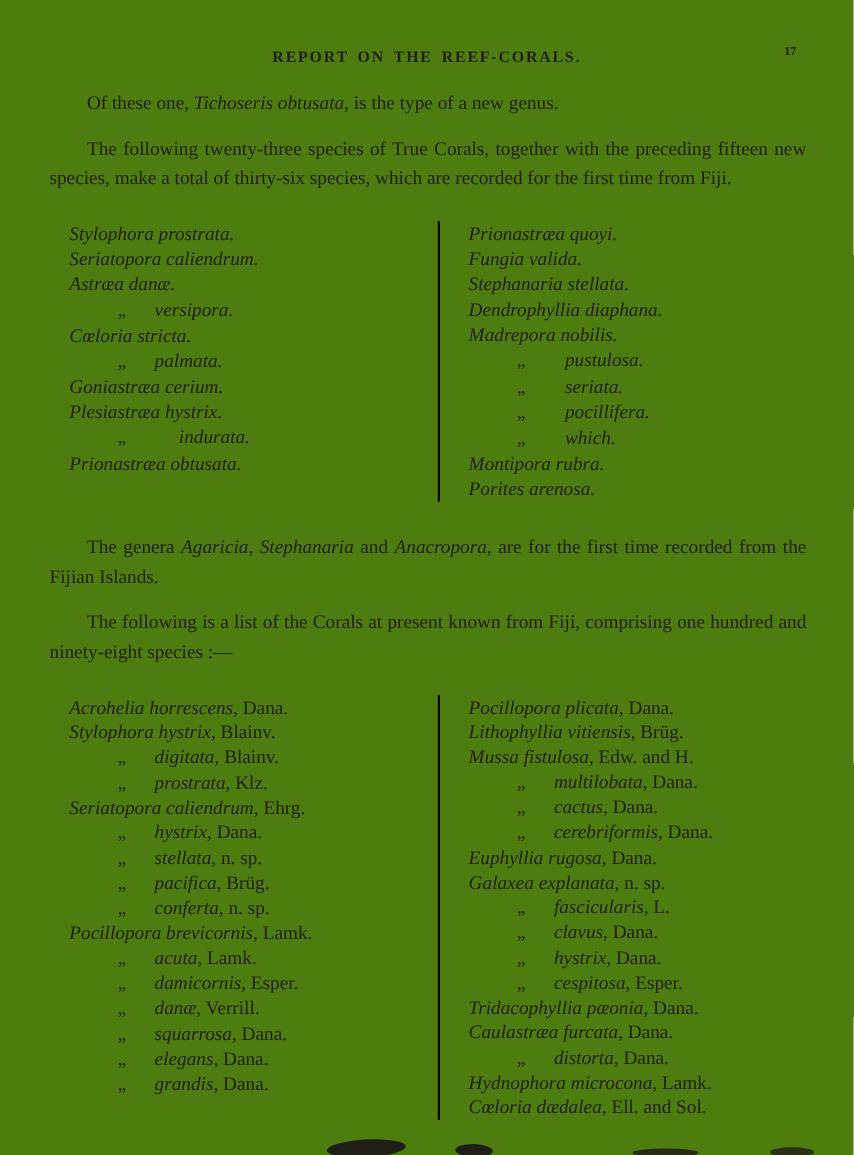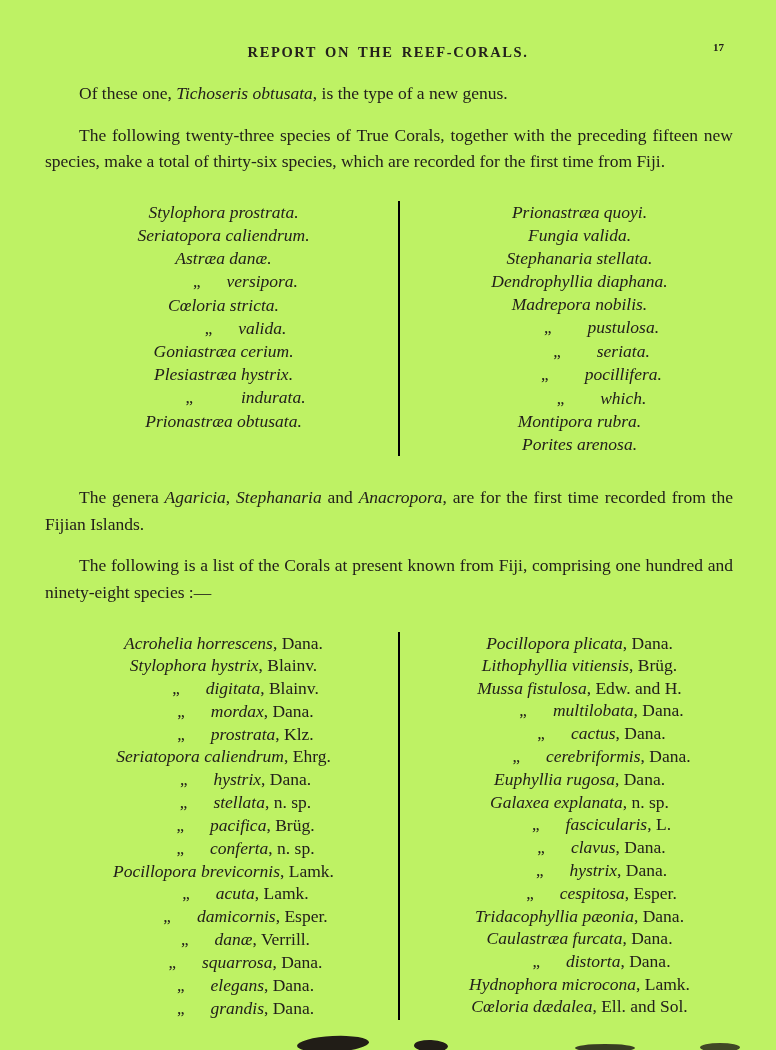--- a/index.html
+++ b/index.html
@@ -1,21 +1,21 @@
 <!DOCTYPE html>
 <html><head>
 <meta charset="utf-8">
 <style>
   html, body { margin: 0; padding: 0; background: #efede6; }
   .page {
     position: relative;
     width: 776px;
     height: 1050px;
     margin: 0 auto;
-    background: #bef264;
+    background: #4d7c0f;
     font-family: "Liberation Serif", "DejaVu Serif", serif;
     color: #23201b;
     overflow: hidden;
   }
   .running-head {
     position: absolute;
     top: 44px;
     left: 60px;
     right: 60px;
     text-align: center;
@@ -42,21 +42,20 @@
     margin: 0;
     font-size: 17.5px;
     line-height: 1.52;
     text-align: justify;
     text-indent: 34px;
   }
   p.body + p.body { margin-top: 15px; }
   .cols {
     display: flex;
     margin: 26px 0 28px 18px;
-    text-align: center;
   }
   .col { width: 50%; box-sizing: border-box; }
   .col.left  { padding-right: 14px; }
   .col.right { border-left: 2px solid #000000; padding-left: 26px; }
   .sp-row {
     font-size: 17.5px;
     line-height: 1.32;
     white-space: nowrap;
   }
   .list2 .sp-row { line-height: 1.29; }
@@ -94,21 +93,21 @@
 
     <p class="body mt"><span>The following twenty-three species of True Corals, together with the preceding fifteen new species, make a total of thirty-six species, which are recorded for the first time from Fiji.</span></p>
 
     <div class="cols">
       <div class="col left">
           <div class="sp-row"><span class="spname">Stylophora prostrata.</span></div>
           <div class="sp-row"><span class="spname">Seriatopora caliendrum.</span></div>
           <div class="sp-row"><span class="spname">Astræa danæ.</span></div>
           <div class="sp-row ditto"><span class="dmark">„</span><span class="spname">versipora.</span></div>
           <div class="sp-row"><span class="spname">Cœloria stricta.</span></div>
-          <div class="sp-row ditto"><span class="dmark">„</span><span class="spname">valida.</span></div>
+          <div class="sp-row ditto"><span class="dmark">„</span><span class="spname">palmata.</span></div>
           <div class="sp-row"><span class="spname">Goniastræa cerium.</span></div>
           <div class="sp-row"><span class="spname">Plesiastræa hystrix.</span></div>
           <div class="sp-row ditto"><span class="dmark" style="margin-right: 48px;">„</span><span class="spname">indurata.</span></div>
           <div class="sp-row"><span class="spname">Prionastræa obtusata.</span></div>
         </div>
       <div class="col right">
           <div class="sp-row"><span class="spname">Prionastræa quoyi.</span></div>
           <div class="sp-row"><span class="spname">Fungia valida.</span></div>
           <div class="sp-row"><span class="spname">Stephanaria stellata.</span></div>
           <div class="sp-row"><span class="spname">Dendrophyllia diaphana.</span></div>
@@ -124,21 +123,20 @@
 
     <p class="body"><span>The genera </span><i>Agaricia</i><span>, </span><i>Stephanaria</i><span> and </span><i>Anacropora</i><span>, are for the first time recorded from the Fijian Islands.</span></p>
 
     <p class="body mt"><span>The following is a list of the Corals at present known from Fiji, comprising one hundred and ninety-eight species :—</span></p>
 
     <div class="cols list2">
       <div class="col left">
           <div class="sp-row"><span class="spname">Acrohelia horrescens</span><span>, Dana.</span></div>
           <div class="sp-row"><span class="spname">Stylophora hystrix</span><span>, Blainv.</span></div>
           <div class="sp-row ditto"><span class="dmark">„</span><span class="spname">digitata</span><span>, Blainv.</span></div>
-          <div class="sp-row ditto"><span class="dmark">„</span><span class="spname">mordax</span><span>, Dana.</span></div>
           <div class="sp-row ditto"><span class="dmark">„</span><span class="spname">prostrata</span><span>, Klz.</span></div>
           <div class="sp-row"><span class="spname">Seriatopora caliendrum</span><span>, Ehrg.</span></div>
           <div class="sp-row ditto"><span class="dmark">„</span><span class="spname">hystrix</span><span>, Dana.</span></div>
           <div class="sp-row ditto"><span class="dmark">„</span><span class="spname">stellata</span><span>, n. sp.</span></div>
           <div class="sp-row ditto"><span class="dmark">„</span><span class="spname">pacifica</span><span>, Brüg.</span></div>
           <div class="sp-row ditto"><span class="dmark">„</span><span class="spname">conferta</span><span>, n. sp.</span></div>
           <div class="sp-row"><span class="spname">Pocillopora brevicornis</span><span>, Lamk.</span></div>
           <div class="sp-row ditto"><span class="dmark">„</span><span class="spname">acuta</span><span>, Lamk.</span></div>
           <div class="sp-row ditto"><span class="dmark">„</span><span class="spname">damicornis</span><span>, Esper.</span></div>
           <div class="sp-row ditto"><span class="dmark">„</span><span class="spname">danæ</span><span>, Verrill.</span></div>

